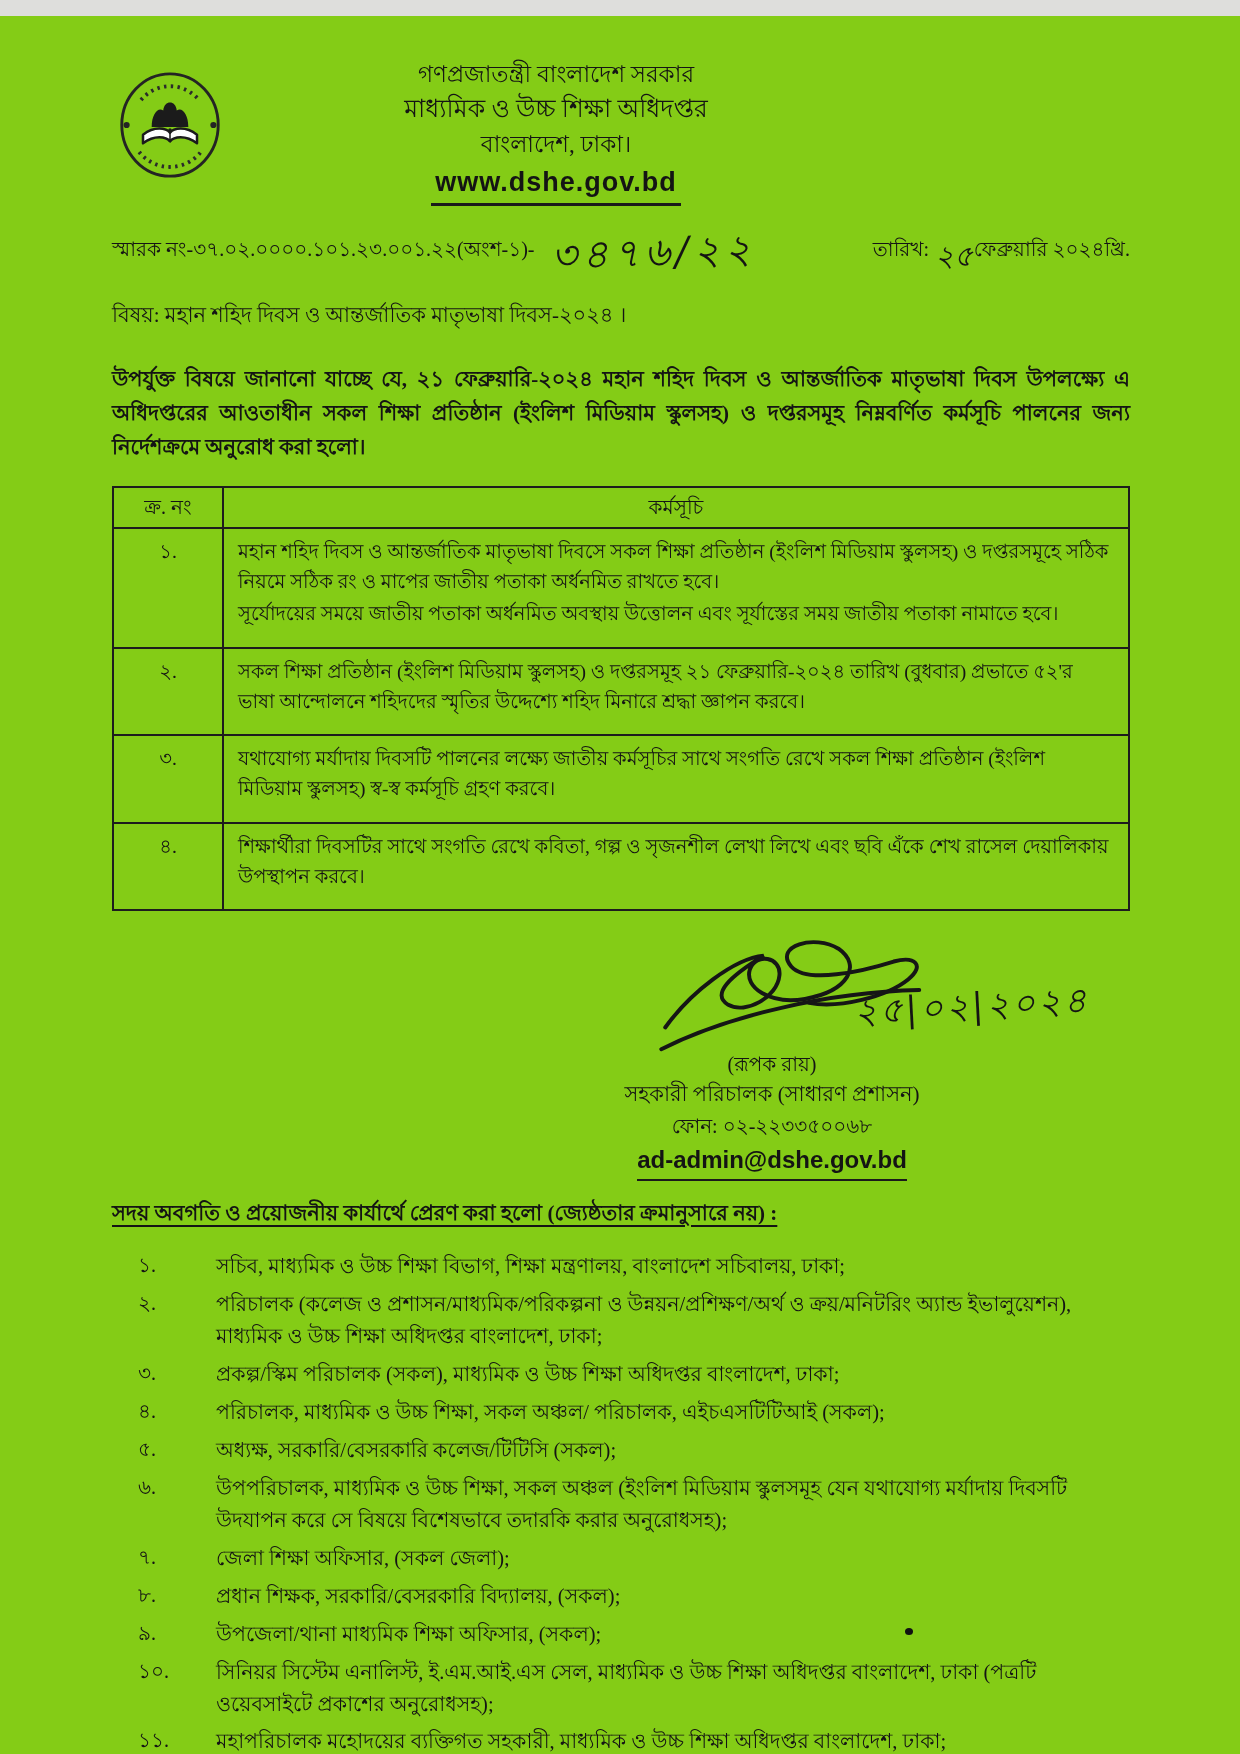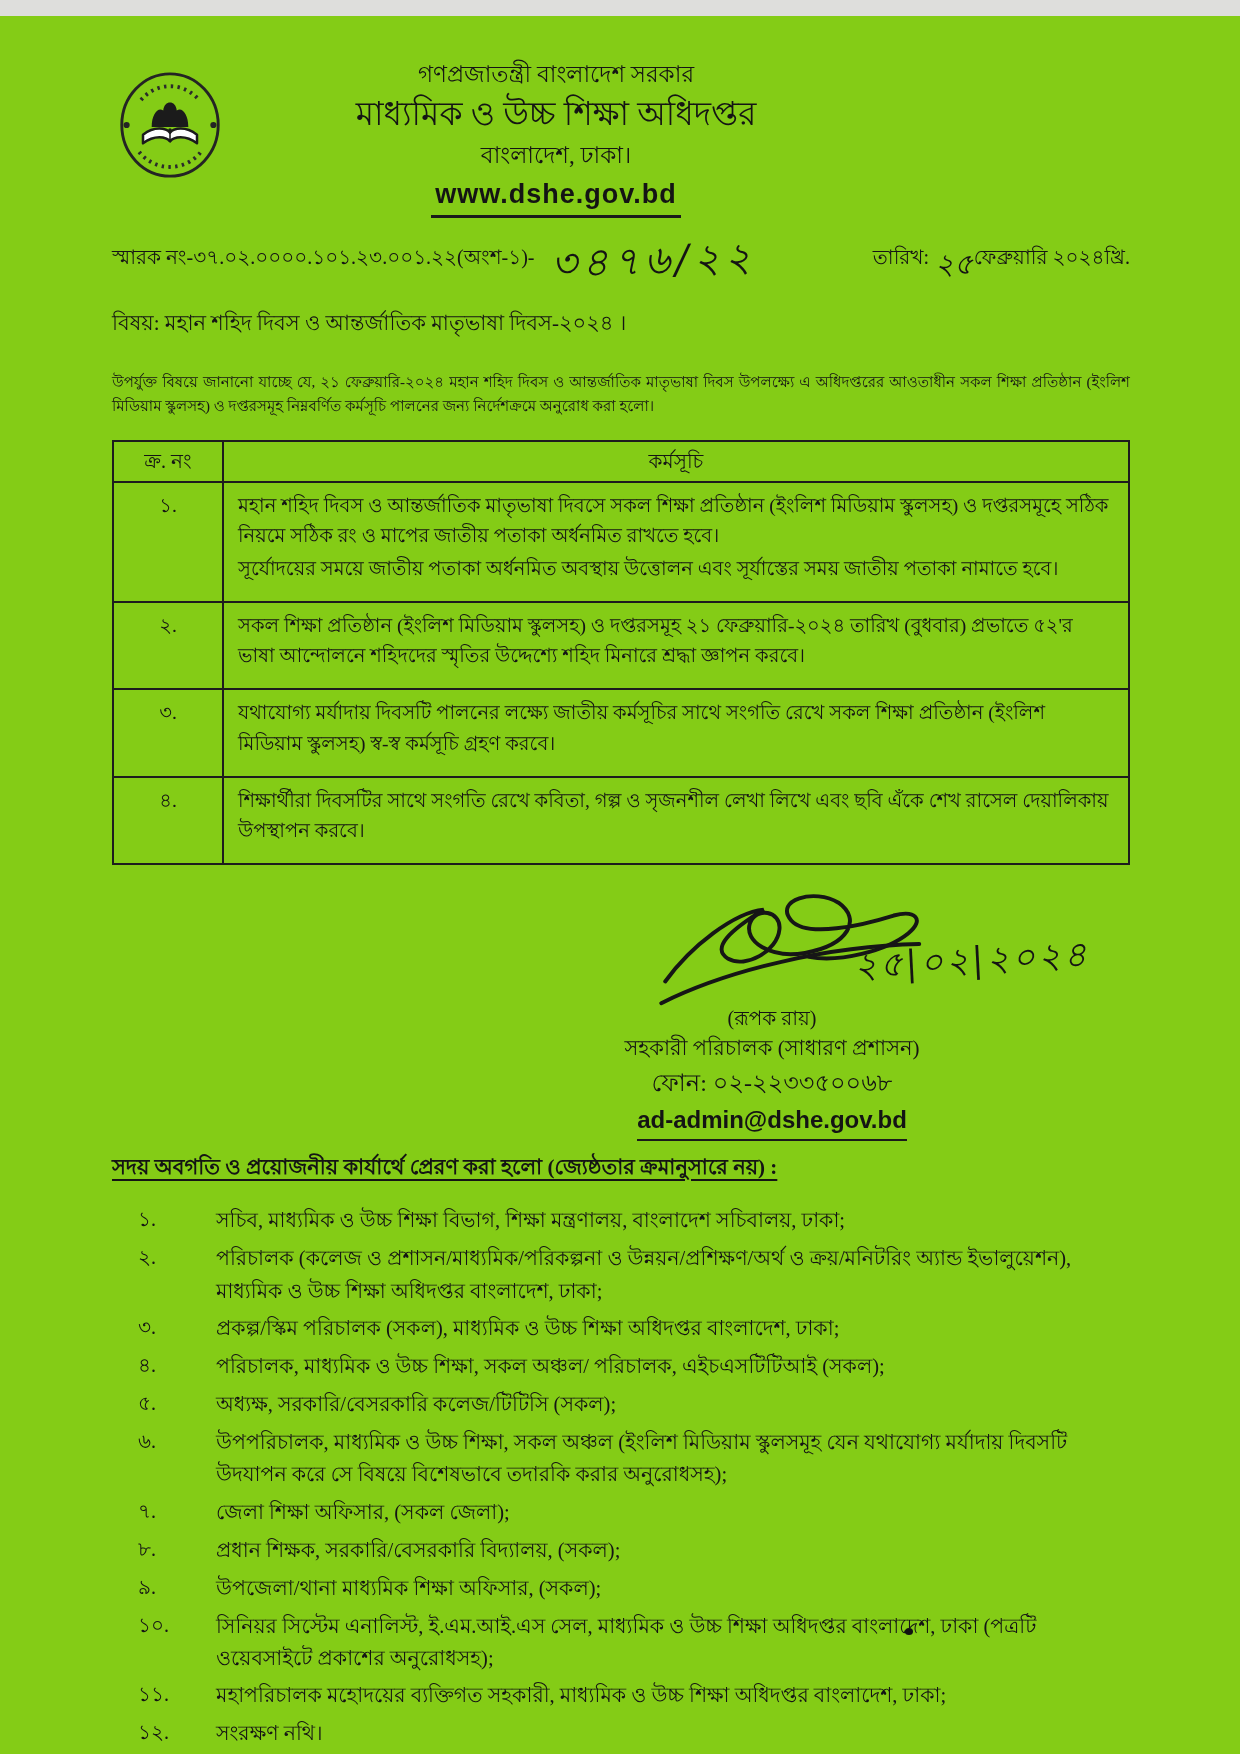--- a/index.html
+++ b/index.html
@@ -7,52 +7,52 @@
     position:relative;width:1240px;height:1754px;margin:16px auto;
     background:#84cc16;color:#141414;overflow:hidden;
     font-family:"Liberation Serif","DejaVu Serif",serif;
     box-sizing:border-box;padding:42px 110px 0 112px;
   }
   
   .hdr{position:relative;min-height:152px;}
   .logo{position:absolute;left:4px;top:10px;width:108px;height:114px;}
   .hdr-text{margin-right:130px;text-align:center;line-height:1.45;}
   .hdr-line1{font-size:23px;}
-  .hdr-line2{font-size:33px;}
+  .hdr-line2{font-size:25px;}
   .hdr-line3{font-size:23px;}
   .hdr-site{display:inline-block;font-size:27px;font-weight:bold;
     font-family:"Liberation Sans","DejaVu Sans",sans-serif;
     border-bottom:3px solid #1a1a1a;padding:0 4px 1px;margin-top:2px;letter-spacing:1px;}
   
   .memo-line{display:flex;align-items:flex-start;margin-top:24px;}
   .memo-label{font-size:20px;white-space:nowrap;}
   .memo-hw{font-size:40px;line-height:.9;margin:0 0 -6px 16px;white-space:nowrap;
     font-family:"DejaVu Serif",serif;font-style:italic;letter-spacing:5px;transform:rotate(-2deg);}
   .memo-spacer{flex:1;}
   .memo-date{font-size:20px;white-space:nowrap;display:flex;align-items:flex-end;}
   .date-hw{font-size:29px;line-height:.9;font-family:"DejaVu Serif",serif;font-style:italic;margin:0 1px -2px 6px;}
   
   .subject{margin-top:32px;font-size:21px;}
-  .body-par{margin-top:28px;font-size:15px;line-height:1.62;text-align:justify;}
+  .body-par{margin-top:28px;font-size:21px;line-height:1.62;text-align:justify;font-weight:bold;}
   
   table.prog{width:100%;margin-top:22px;border-collapse:collapse;font-size:19.5px;line-height:1.55;}
   table.prog th,table.prog td{border:2px solid #1d1d1d;vertical-align:top;}
   table.prog th{font-weight:normal;font-size:20px;padding:4px 15px;text-align:center;}
   td.sl{width:78px;text-align:center;padding:8px 4px;}
   td.prog-cell{padding:8px 14px 17px;text-align:left;}
   .prog-line + .prog-line{margin-top:2px;}
   
   .sig{position:relative;height:226px;margin-top:26px;}
   .sig-scrawl{position:absolute;left:540px;top:-6px;width:310px;height:128px;}
   .sig-date-hw{position:absolute;left:742px;top:42px;font-size:35px;white-space:nowrap;
     font-family:"DejaVu Serif",serif;font-style:italic;letter-spacing:3px;transform:rotate(-3deg);}
   .sig-text{position:absolute;left:460px;top:112px;width:400px;text-align:center;line-height:1.5;}
   .sig-name{font-size:20px;}
   .sig-desig{font-size:21px;}
-  .sig-phone{font-size:24px;}
+  .sig-phone{font-size:20px;}
   .sig-email{display:inline-block;font-size:24px;font-weight:bold;margin-top:1px;
     font-family:"Liberation Sans","DejaVu Sans",sans-serif;
     border-bottom:2.5px solid #1a1a1a;padding-bottom:1px;}
   
   .dist{margin-top:34px;}
   .dist-head{font-size:21px;font-weight:bold;text-decoration:underline;text-underline-offset:5px;}
   .dist-list{margin-top:18px;}
   .dist-item{display:flex;margin-bottom:5px;}
   .dist-no{flex:none;width:58px;padding-left:26px;font-size:20px;box-sizing:content-box;}
   .dist-txt{flex:1;padding-left:20px;font-size:20.5px;line-height:1.58;}

